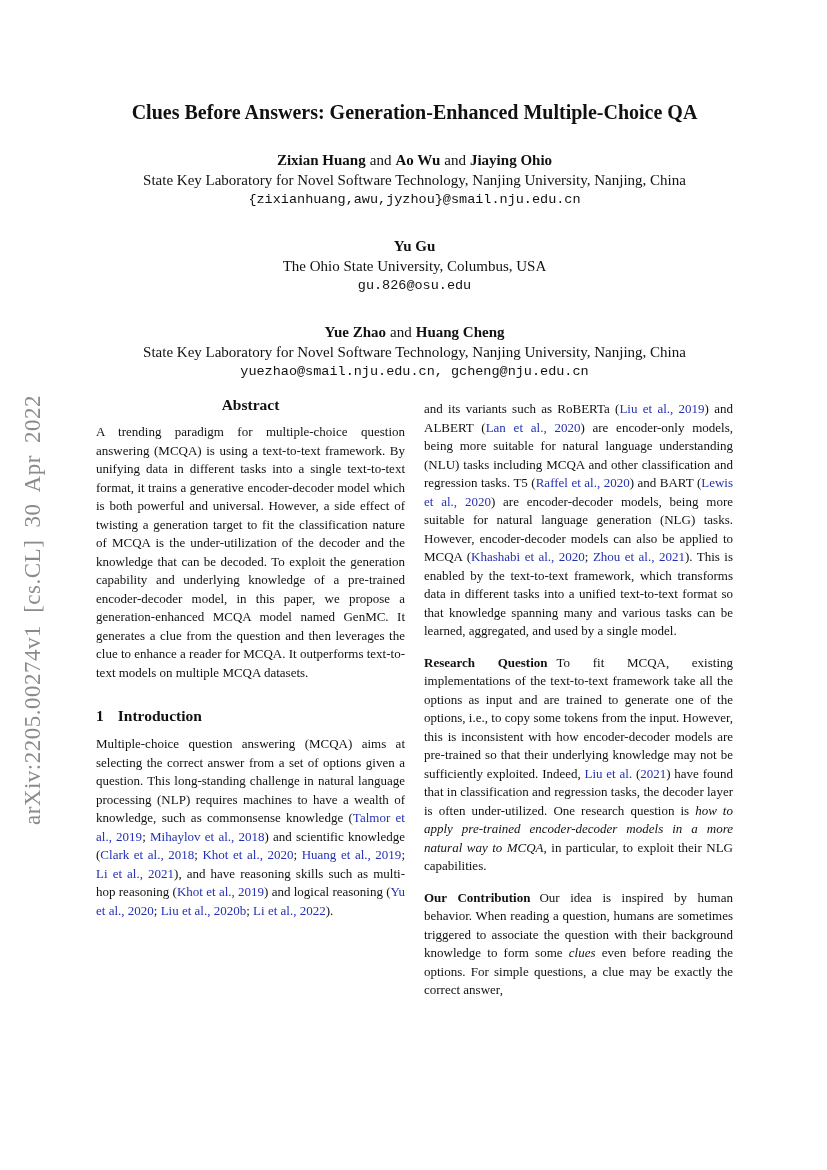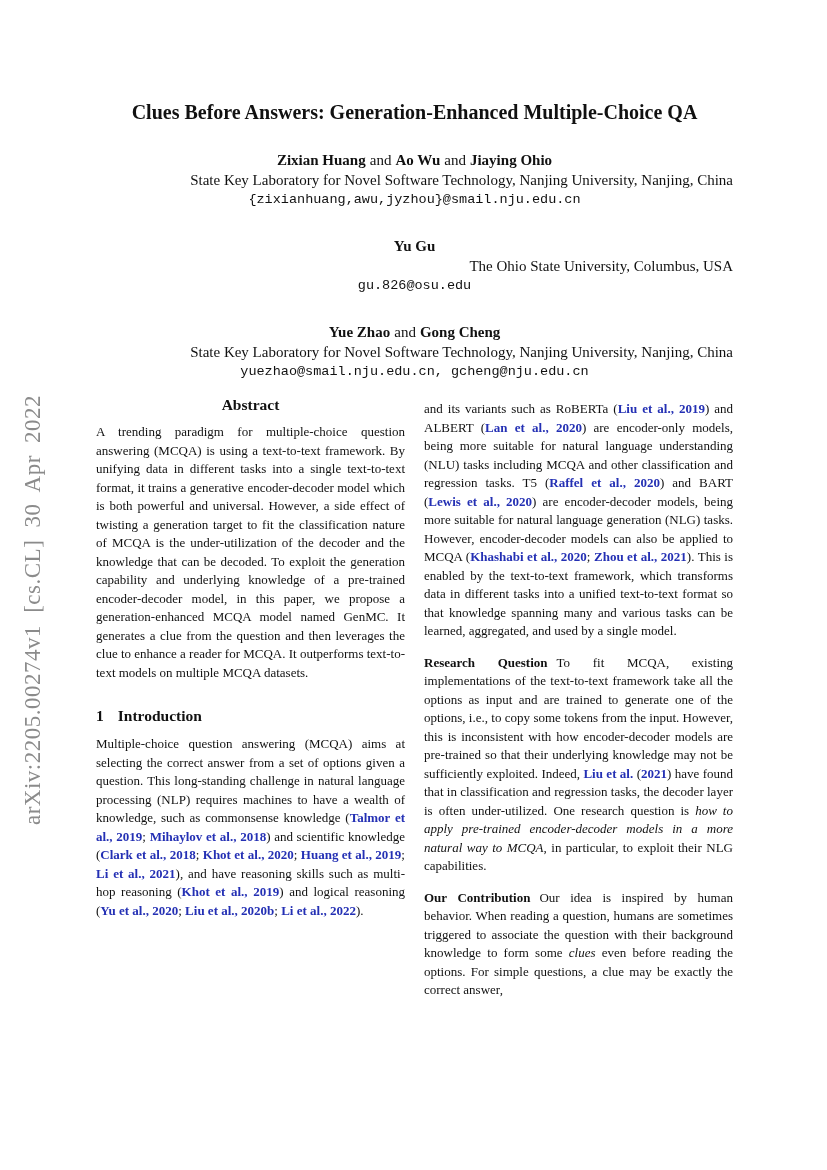--- a/index.html
+++ b/index.html
@@ -36,21 +36,21 @@
   }
   .paper-title{
     font-size:20px;
     font-weight:bold;
     line-height:22px;
     margin:0;
   }
   .authors{margin-top:27px;}
   .author-block + .author-block{margin-top:27px;}
   .author-names{font-size:15px;line-height:21px;}
-  .author-affil{font-size:15px;line-height:19px;text-align:right;}
+  .author-affil{font-size:15px;line-height:19px;}
   .author-email{
     font-family:"Liberation Mono", monospace;
     font-size:13.5px;line-height:19px;
   }
   
   .col{position:absolute;top:396px;width:309px;}
   .col-left{left:96px;}
   .col-right{left:424px;padding-top:4px;}
   .abs-heading{
     font-size:15.5px;font-weight:bold;
@@ -76,21 +76,21 @@
     margin:0;
     hyphens:auto;
     -webkit-hyphens:auto;
   }
   .indent{text-indent:15px;}
   .pgap{margin-top:13px;}
   
   .sg-p{}
   .sg-b{font-weight:bold;}
   .sg-i{font-style:italic;}
-  .sg-c{color:var(--citation);font-weight:bold;}
+  .sg-c{color:var(--citation);}
   .sg-h{font-weight:bold;margin-right:9px;}
   .sg-sp{padding:0 4px;}
 </style>
 </head>
 <body>
 
 <div class="page">
 
   <div class="arxiv-stamp">arXiv:2205.00274v1  [cs.CL]  30 Apr 2022</div>
 
@@ -102,21 +102,21 @@
         <div class="author-names"><span class="sg-b">Zixian Huang</span><span class="sg-sp">and</span><span class="sg-b">Ao Wu</span><span class="sg-sp">and</span><span class="sg-b">Jiaying Ohio</span></div>
         <div class="author-affil">State Key Laboratory for Novel Software Technology, Nanjing University, Nanjing, China</div>
         <div class="author-email">{zixianhuang,awu,jyzhou}@smail.nju.edu.cn</div>
       </div>
       <div class="author-block">
         <div class="author-names"><span class="sg-b">Yu Gu</span></div>
         <div class="author-affil">The Ohio State University, Columbus, USA</div>
         <div class="author-email">gu.826@osu.edu</div>
       </div>
       <div class="author-block">
-        <div class="author-names"><span class="sg-b">Yue Zhao</span><span class="sg-sp">and</span><span class="sg-b">Gong Cheng</span></div>
+        <div class="author-names"><span class="sg-b">Yue Zhao</span><span class="sg-sp">and</span><span class="sg-b">Huang Cheng</span></div>
         <div class="author-affil">State Key Laboratory for Novel Software Technology, Nanjing University, Nanjing, China</div>
         <div class="author-email">yuezhao@smail.nju.edu.cn, gcheng@nju.edu.cn</div>
       </div>
     </div>
   </div>
 
   <div class="col col-left">
     <div class="abs-heading">Abstract</div>
     <p class="para abs-body"><span class="sg-p">A trending paradigm for multiple-choice question answering (MCQA) is using a text-to-text framework. By unifying data in different tasks into a single text-to-text format, it trains a generative encoder-decoder model which is both powerful and universal. However, a side effect of twisting a generation target to fit the classification nature of MCQA is the under-utilization of the decoder and the knowledge that can be decoded. To exploit the generation capability and underlying knowledge of a pre-trained encoder-decoder model, in this paper, we propose a generation-enhanced MCQA model named GenMC. It generates a clue from the question and then leverages the clue to enhance a reader for MCQA. It outperforms text-to-text models on multiple MCQA datasets.</span></p>
 

